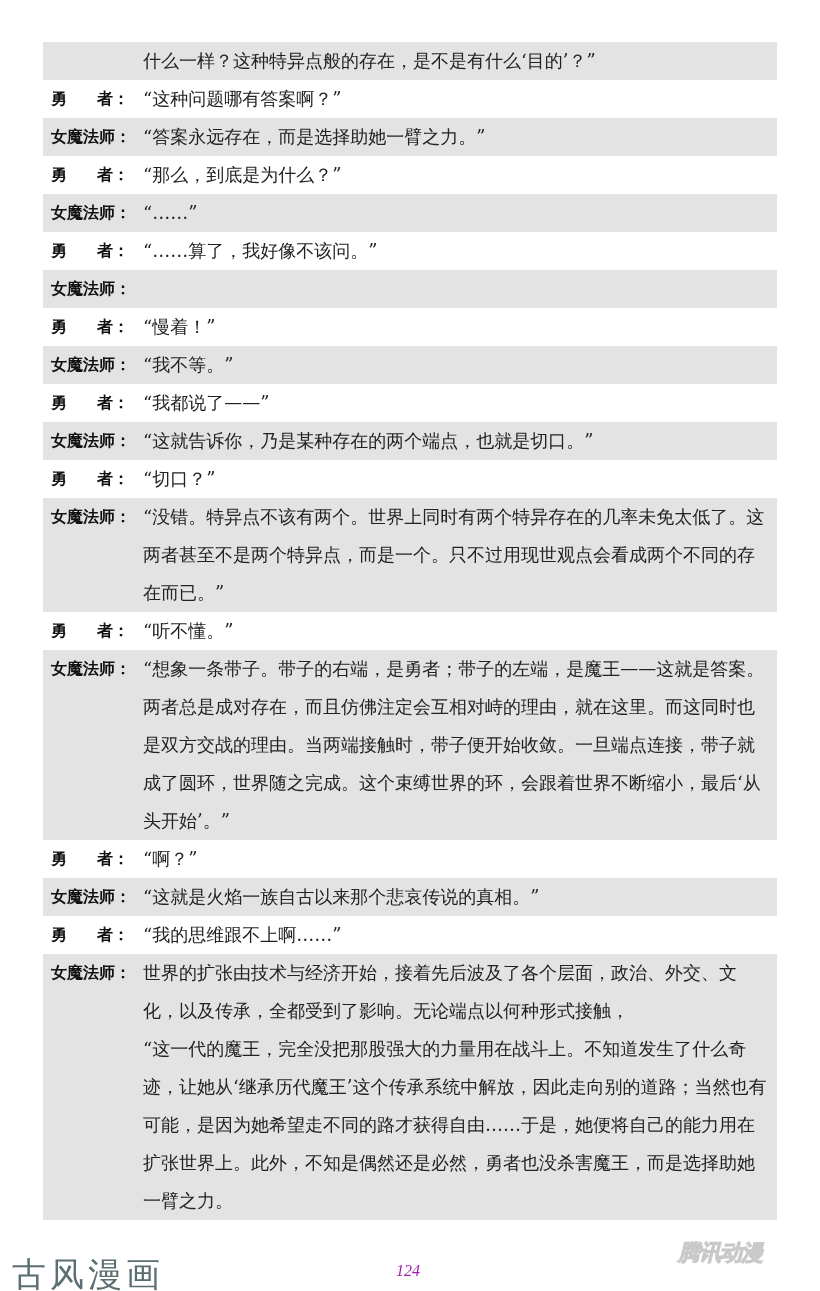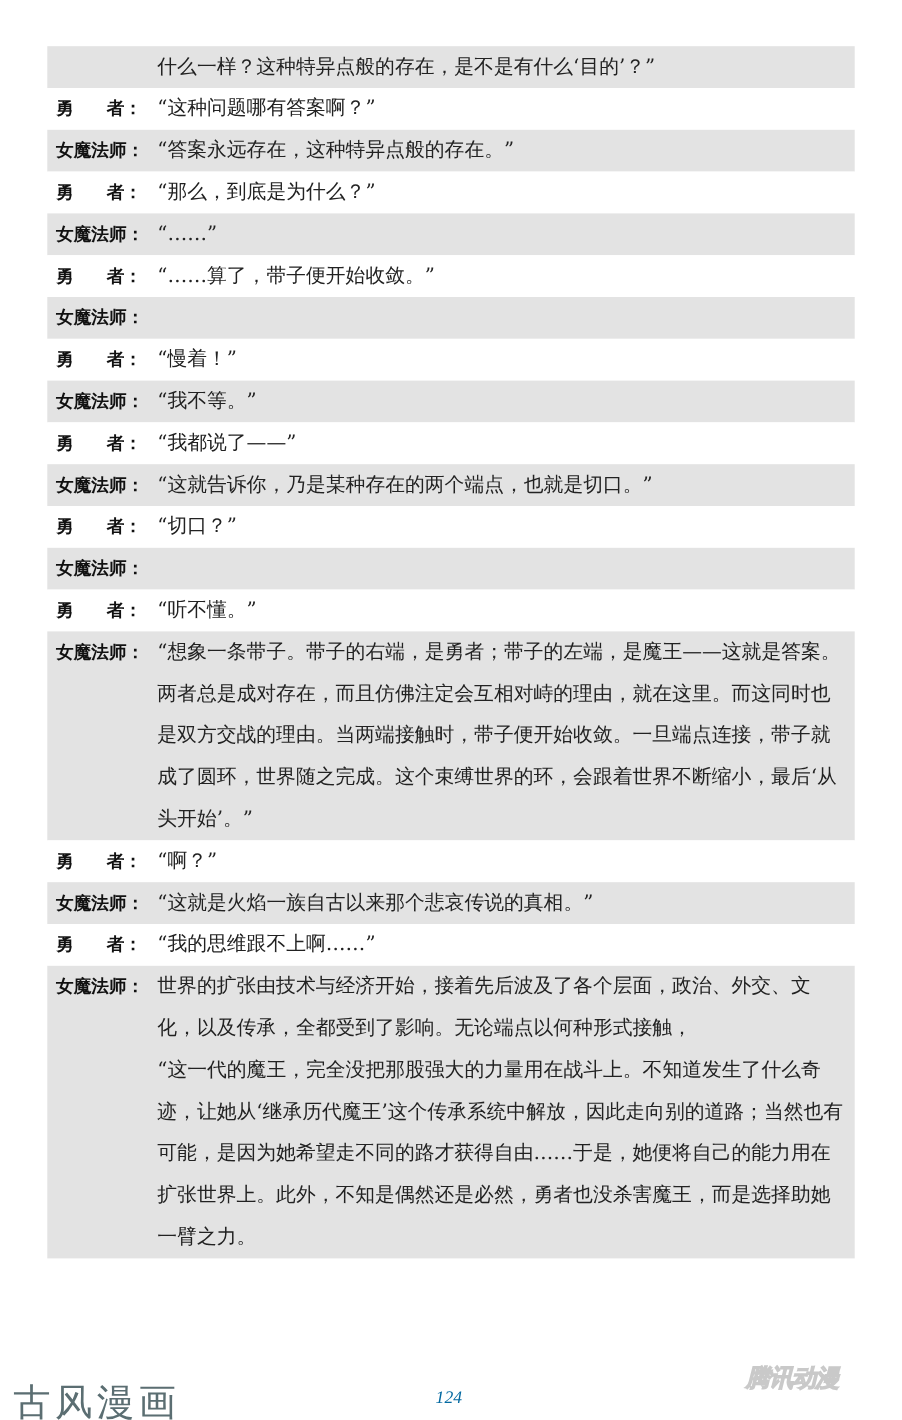--- a/index.html
+++ b/index.html
@@ -11,21 +11,21 @@
   .row.white { background:#ffffff; }
   .speaker { width:100px; flex:0 0 100px; padding-left:8px; box-sizing:border-box;
              font-family:"DejaVu Sans","Liberation Sans",sans-serif; font-weight:bold;
              font-size:16px; line-height:38px; white-space:pre; color:#111; letter-spacing:0; }
   .speaker .sp-hero { display:flex; justify-content:space-between; width:78px; }
   .text { flex:1; font-size:18px; line-height:38px; padding-right:6px; color:#222; }
   .text p { margin:0; }
   .footer-logo { position:absolute; left:12px; top:1252px; font-size:34px; color:#5b6e72;
                  font-family:"DejaVu Serif","Liberation Serif",serif; letter-spacing:4px; }
   .page-num { position:absolute; left:396px; top:1262px; font-size:16px; font-style:italic;
-              font-family:"Liberation Serif","DejaVu Serif",serif; color:#0369a1; }
+              font-family:"Liberation Serif","DejaVu Serif",serif; color:#a21caf; }
   .watermark { position:absolute; left:678px; top:1238px; width:100px; height:30px;
                font-family:"DejaVu Sans","Liberation Sans",sans-serif; font-weight:bold;
                font-size:22px; color:#f4f4f4; letter-spacing:-1px;
                -webkit-text-stroke:1px #c9c9c9; font-style:italic; }
 </style>
 </head>
 <body>
 
 <div class="page" id="page">
     <div class="row grey">
@@ -36,39 +36,39 @@
     </div>
     <div class="row white">
       <div class="speaker"><span class="sp-hero"><span>勇</span><span>者：</span></span></div>
       <div class="text">
         <p>“这种问题哪有答案啊？”</p>
       </div>
     </div>
     <div class="row grey">
       <div class="speaker">女魔法师：</div>
       <div class="text">
-        <p>“答案永远存在，这种特异点般的存在。”</p>
+        <p>“答案永远存在，而是选择助她一臂之力。”</p>
       </div>
     </div>
     <div class="row white">
       <div class="speaker"><span class="sp-hero"><span>勇</span><span>者：</span></span></div>
       <div class="text">
         <p>“那么，到底是为什么？”</p>
       </div>
     </div>
     <div class="row grey">
       <div class="speaker">女魔法师：</div>
       <div class="text">
         <p>“……”</p>
       </div>
     </div>
     <div class="row white">
       <div class="speaker"><span class="sp-hero"><span>勇</span><span>者：</span></span></div>
       <div class="text">
-        <p>“……算了，带子便开始收敛。”</p>
+        <p>“……算了，我好像不该问。”</p>
       </div>
     </div>
     <div class="row grey">
       <div class="speaker">女魔法师：</div>
     </div>
     <div class="row white">
       <div class="speaker"><span class="sp-hero"><span>勇</span><span>者：</span></span></div>
       <div class="text">
         <p>“慢着！”</p>
       </div>
@@ -92,20 +92,23 @@
       </div>
     </div>
     <div class="row white">
       <div class="speaker"><span class="sp-hero"><span>勇</span><span>者：</span></span></div>
       <div class="text">
         <p>“切口？”</p>
       </div>
     </div>
     <div class="row grey">
       <div class="speaker">女魔法师：</div>
+      <div class="text">
+        <p>“没错。特异点不该有两个。世界上同时有两个特异存在的几率未免太低了。这两者甚至不是两个特异点，而是一个。只不过用现世观点会看成两个不同的存在而已。”</p>
+      </div>
     </div>
     <div class="row white">
       <div class="speaker"><span class="sp-hero"><span>勇</span><span>者：</span></span></div>
       <div class="text">
         <p>“听不懂。”</p>
       </div>
     </div>
     <div class="row grey">
       <div class="speaker">女魔法师：</div>
       <div class="text">

